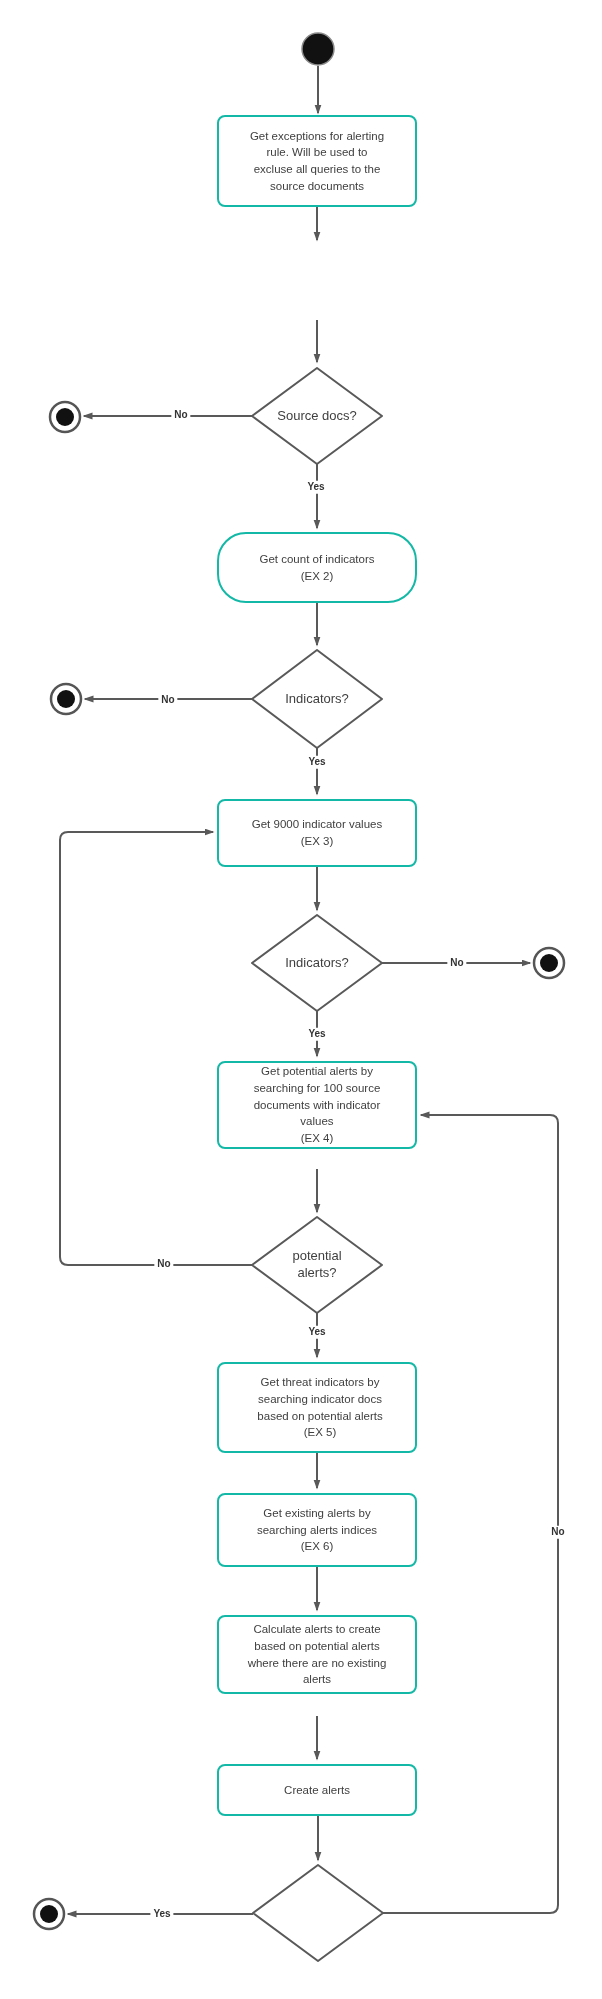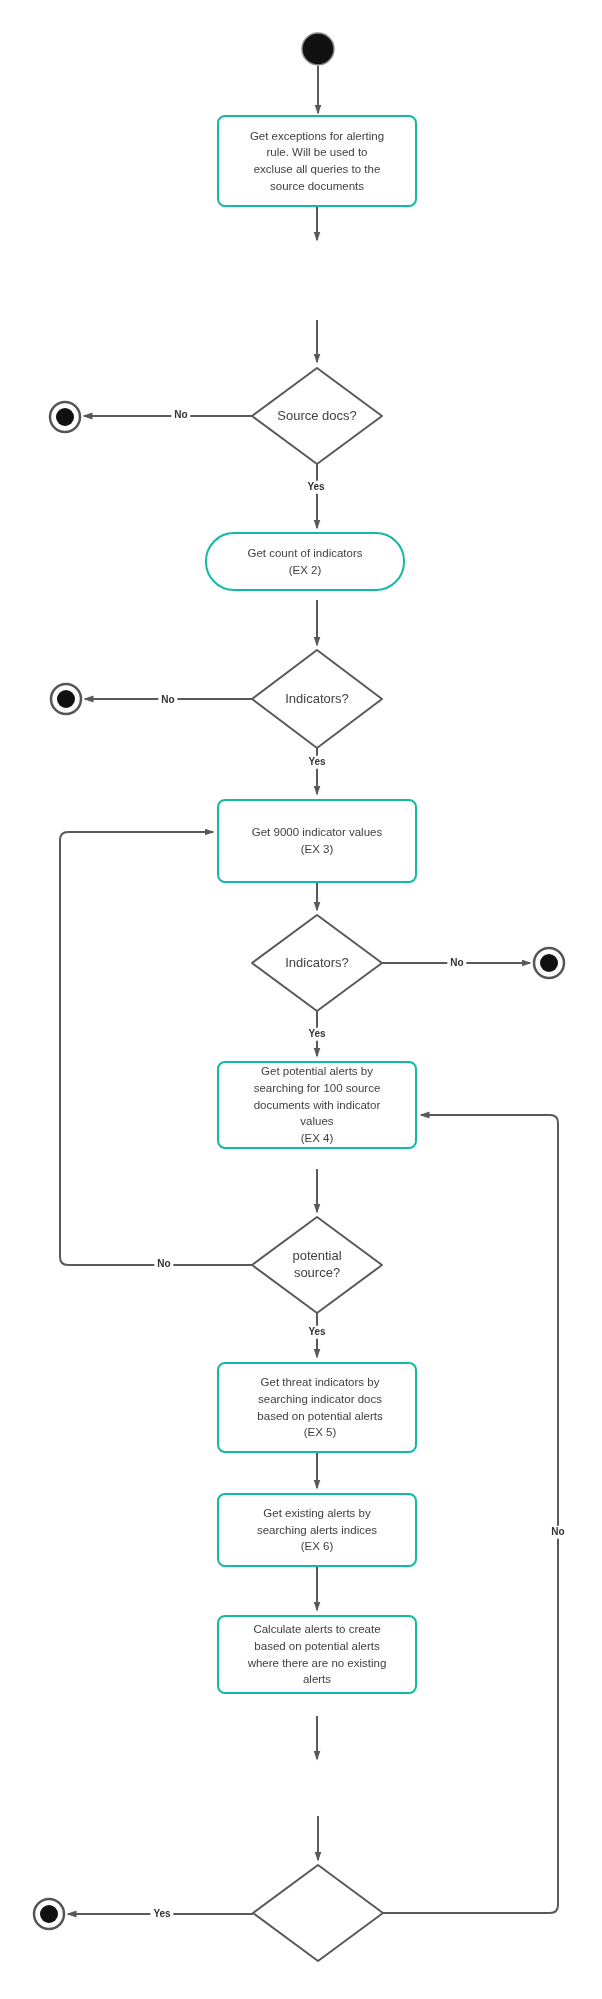--- a/index.html
+++ b/index.html
@@ -85,46 +85,47 @@
     <g>
       <circle cx="49" cy="1914" r="15" fill="#ffffff" stroke="#555555" stroke-width="2.5"></circle>
       <circle cx="49" cy="1914" r="9" fill="#111111"></circle>
     </g>
   </svg>
 
   <div class="pbox" style="left:217px;top:115px;width:200px;height:92px;">Get exceptions for alerting
 rule. Will be used to
 excluse all queries to the
 source documents</div>
-  <div class="pbox" style="left:205px;top:532px;width:200px;height:59px;border-radius:29px;">Get count of indicators
+  <div class="pbox" style="left:217px;top:532px;width:200px;height:71px;border-radius:29px;">Get count of indicators
 (EX 2)</div>
-  <div class="pbox" style="left:217px;top:799px;width:200px;height:84px;">Get 9000 indicator values
+  <div class="pbox" style="left:217px;top:799px;width:200px;height:68px;">Get 9000 indicator values
 (EX 3)</div>
   <div class="pbox" style="left:217px;top:1061px;width:200px;height:88px;">Get potential alerts by
 searching for 100 source
 documents with indicator
 values
 (EX 4)</div>
   <div class="pbox" style="left:217px;top:1362px;width:200px;height:91px;padding-left:12px;">Get threat indicators by
 searching indicator docs
 based on potential alerts
 (EX 5)</div>
   <div class="pbox" style="left:217px;top:1493px;width:200px;height:74px;">Get existing alerts by
 searching alerts indices
 (EX 6)</div>
   <div class="pbox" style="left:217px;top:1615px;width:200px;height:79px;">Calculate alerts to create
 based on potential alerts
 where there are no existing
 alerts</div>
+  <div class="pbox" style="left:217px;top:1764px;width:200px;height:52px;">Create alerts</div>
 
   <div class="dlabel" style="left:252px;top:396px;width:130px;height:40px;">Source docs?</div>
   <div class="dlabel" style="left:252px;top:679px;width:130px;height:40px;">Indicators?</div>
   <div class="dlabel" style="left:252px;top:943px;width:130px;height:40px;">Indicators?</div>
   <div class="dlabel" style="left:252px;top:1239px;width:130px;height:52px;">potential
-source?</div>
+alerts?</div>
 
   <span class="elabel" style="left:181px;top:415px;">No</span>
   <span class="elabel" style="left:316px;top:487px;">Yes</span>
   <span class="elabel" style="left:168px;top:700px;">No</span>
   <span class="elabel" style="left:317px;top:762px;">Yes</span>
   <span class="elabel" style="left:457px;top:963px;">No</span>
   <span class="elabel" style="left:317px;top:1034px;">Yes</span>
   <span class="elabel" style="left:164px;top:1264px;">No</span>
   <span class="elabel" style="left:317px;top:1332px;">Yes</span>
   <span class="elabel" style="left:162px;top:1914px;">Yes</span>

